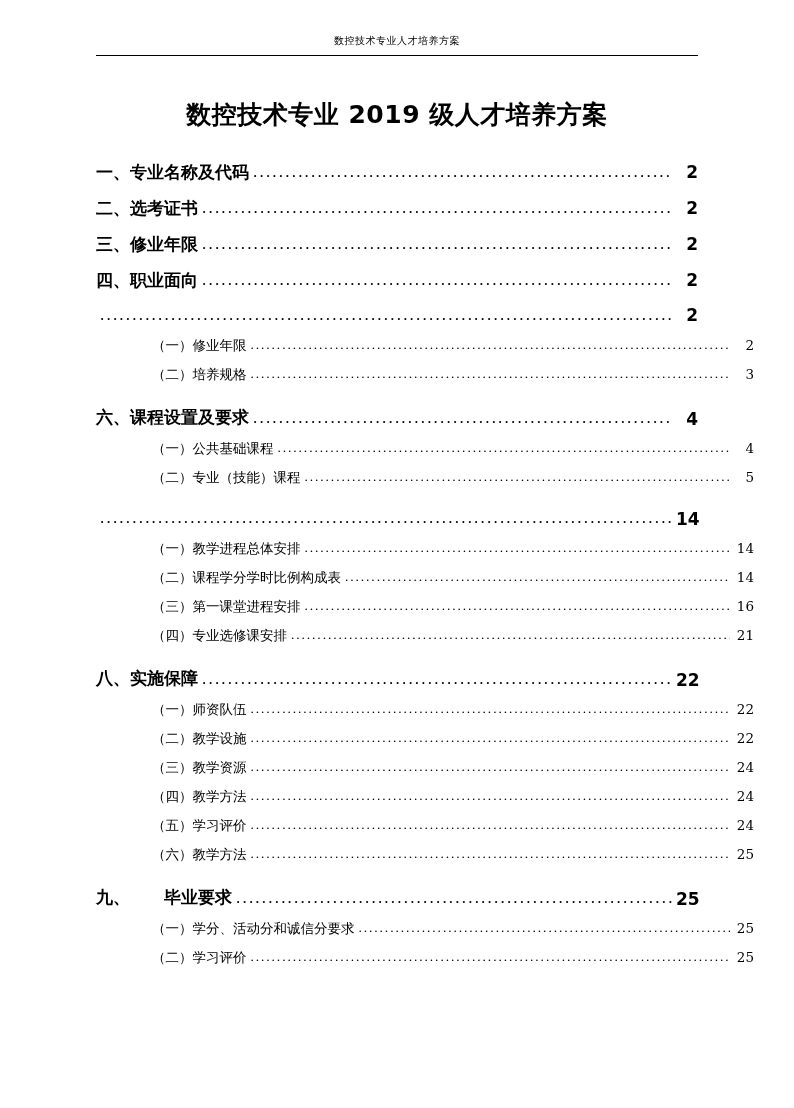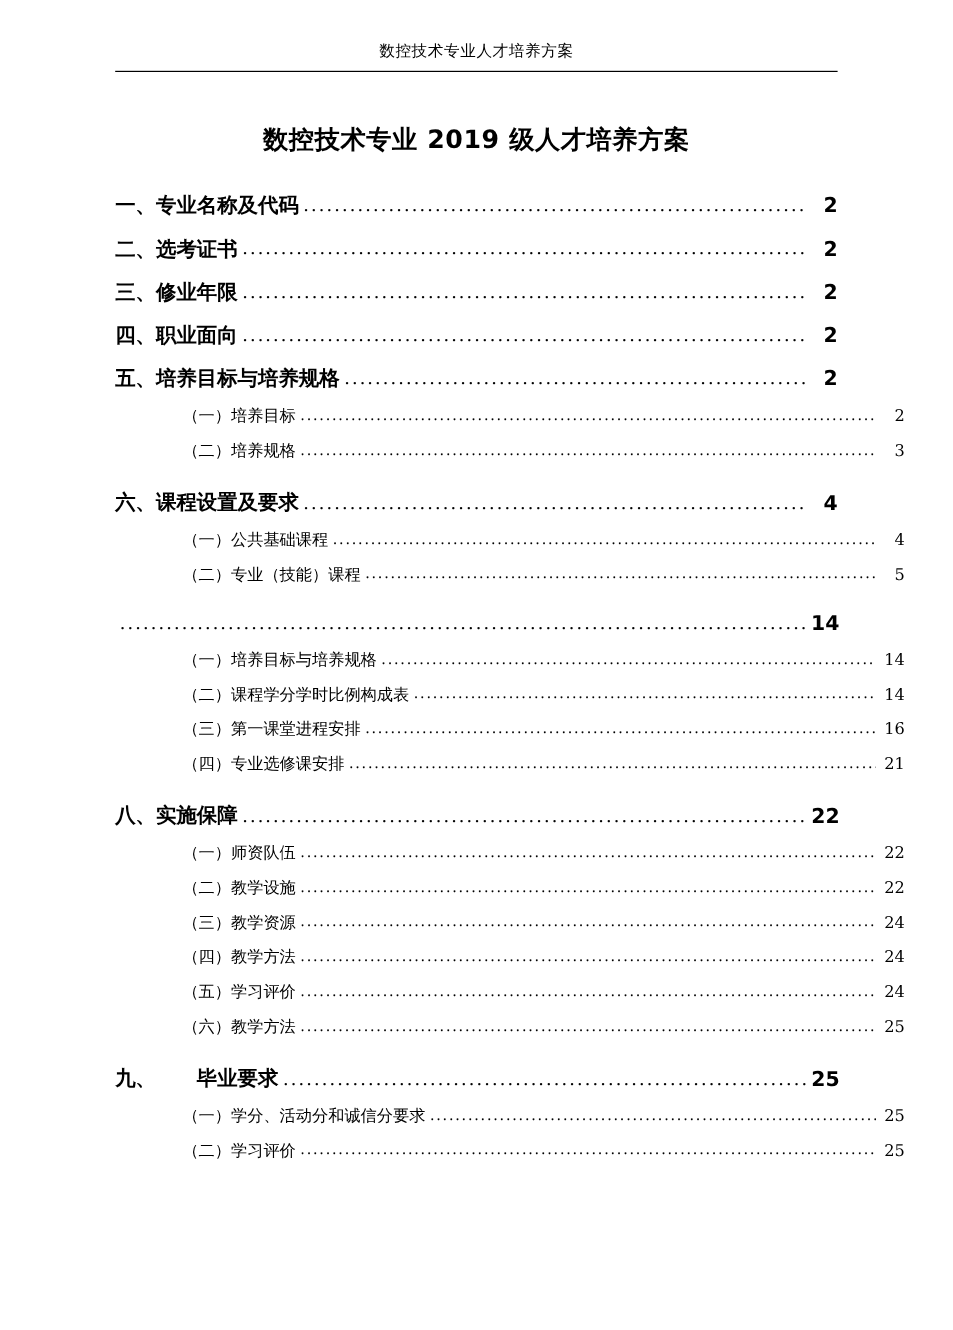--- a/index.html
+++ b/index.html
@@ -19,32 +19,32 @@
     width: 794px;
     height: 1108px;
     box-sizing: border-box;
     padding: 34px 96px 0 96px;
     position: relative;
   }
   
   .header {
     text-align: center;
     font-family: "DejaVu Serif", serif;
-    font-size: 13px;
+    font-size: 10px;
     letter-spacing: 0.5px;
     color: #000;
     padding-bottom: 7px;
     border-bottom: 1px solid #000;
     margin-bottom: 0;
   }
   .doc-title {
     text-align: center;
     font-family: "DejaVu Sans", sans-serif;
     font-weight: bold;
-    font-size: 21px;
+    font-size: 25px;
     letter-spacing: 0.5px;
     margin-top: 42px;
     margin-bottom: 30px;
     color: #000;
   }
   
   .toc {
     margin-top: 4px;
   }
   .toc-row {
@@ -140,26 +140,25 @@
         <span class="lbl">三、修业年限</span>
         <span class="dots">...............................................................................................</span>
         <span class="pg">2</span>
       </div>
       <div class="toc-row lvl1">
         <span class="lbl">四、职业面向</span>
         <span class="dots">...............................................................................................</span>
         <span class="pg">2</span>
       </div>
       <div class="toc-row lvl1">
-        <span class="lbl">五、培养目标与培养规格</span>
-        <span class="dots">...............................................................................................</span>
-        <span class="pg">2</span>
-      </div>
-      <div class="toc-row lvl2">
-        <span class="lbl">（一）培养目标</span>
+        <span class="dots">...............................................................................................</span>
+        <span class="pg">2</span>
+      </div>
+      <div class="toc-row lvl2">
+        <span class="lbl">（一）修业年限</span>
         <span class="dots">...............................................................................................</span>
         <span class="pg">2</span>
       </div>
       <div class="toc-row lvl2">
         <span class="lbl">（二）培养规格</span>
         <span class="dots">...............................................................................................</span>
         <span class="pg">3</span>
       </div>
       <div class="toc-row lvl1 gap">
         <span class="lbl">六、课程设置及要求</span>
@@ -174,21 +173,21 @@
       <div class="toc-row lvl2">
         <span class="lbl">（二）专业（技能）课程</span>
         <span class="dots">...............................................................................................</span>
         <span class="pg">5</span>
       </div>
       <div class="toc-row lvl1 gap">
         <span class="dots">...............................................................................................</span>
         <span class="pg">14</span>
       </div>
       <div class="toc-row lvl2">
-        <span class="lbl">（一）培养目标与培养规格</span>
+        <span class="lbl">（一）教学进程总体安排</span>
         <span class="dots">...............................................................................................</span>
         <span class="pg">14</span>
       </div>
       <div class="toc-row lvl2">
         <span class="lbl">（二）课程学分学时比例构成表</span>
         <span class="dots">...............................................................................................</span>
         <span class="pg">14</span>
       </div>
       <div class="toc-row lvl2">
         <span class="lbl">（三）第一课堂进程安排</span>

